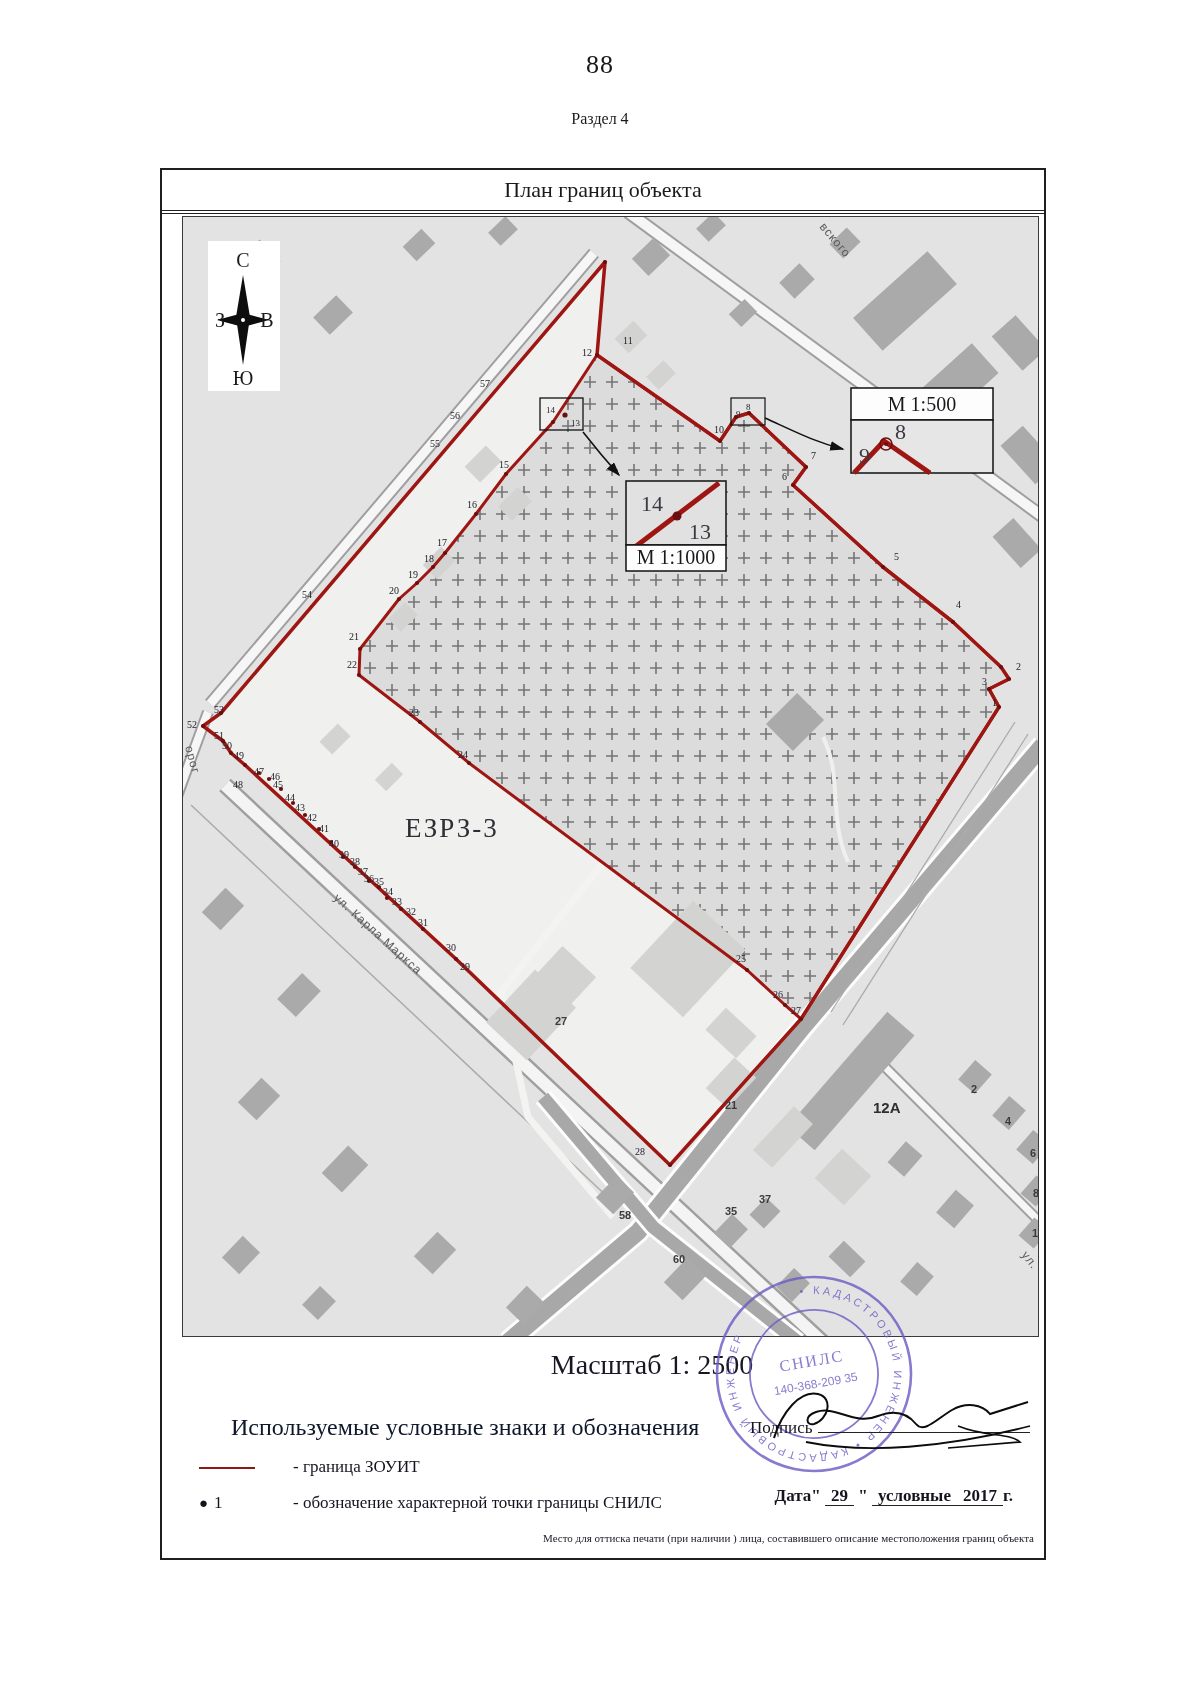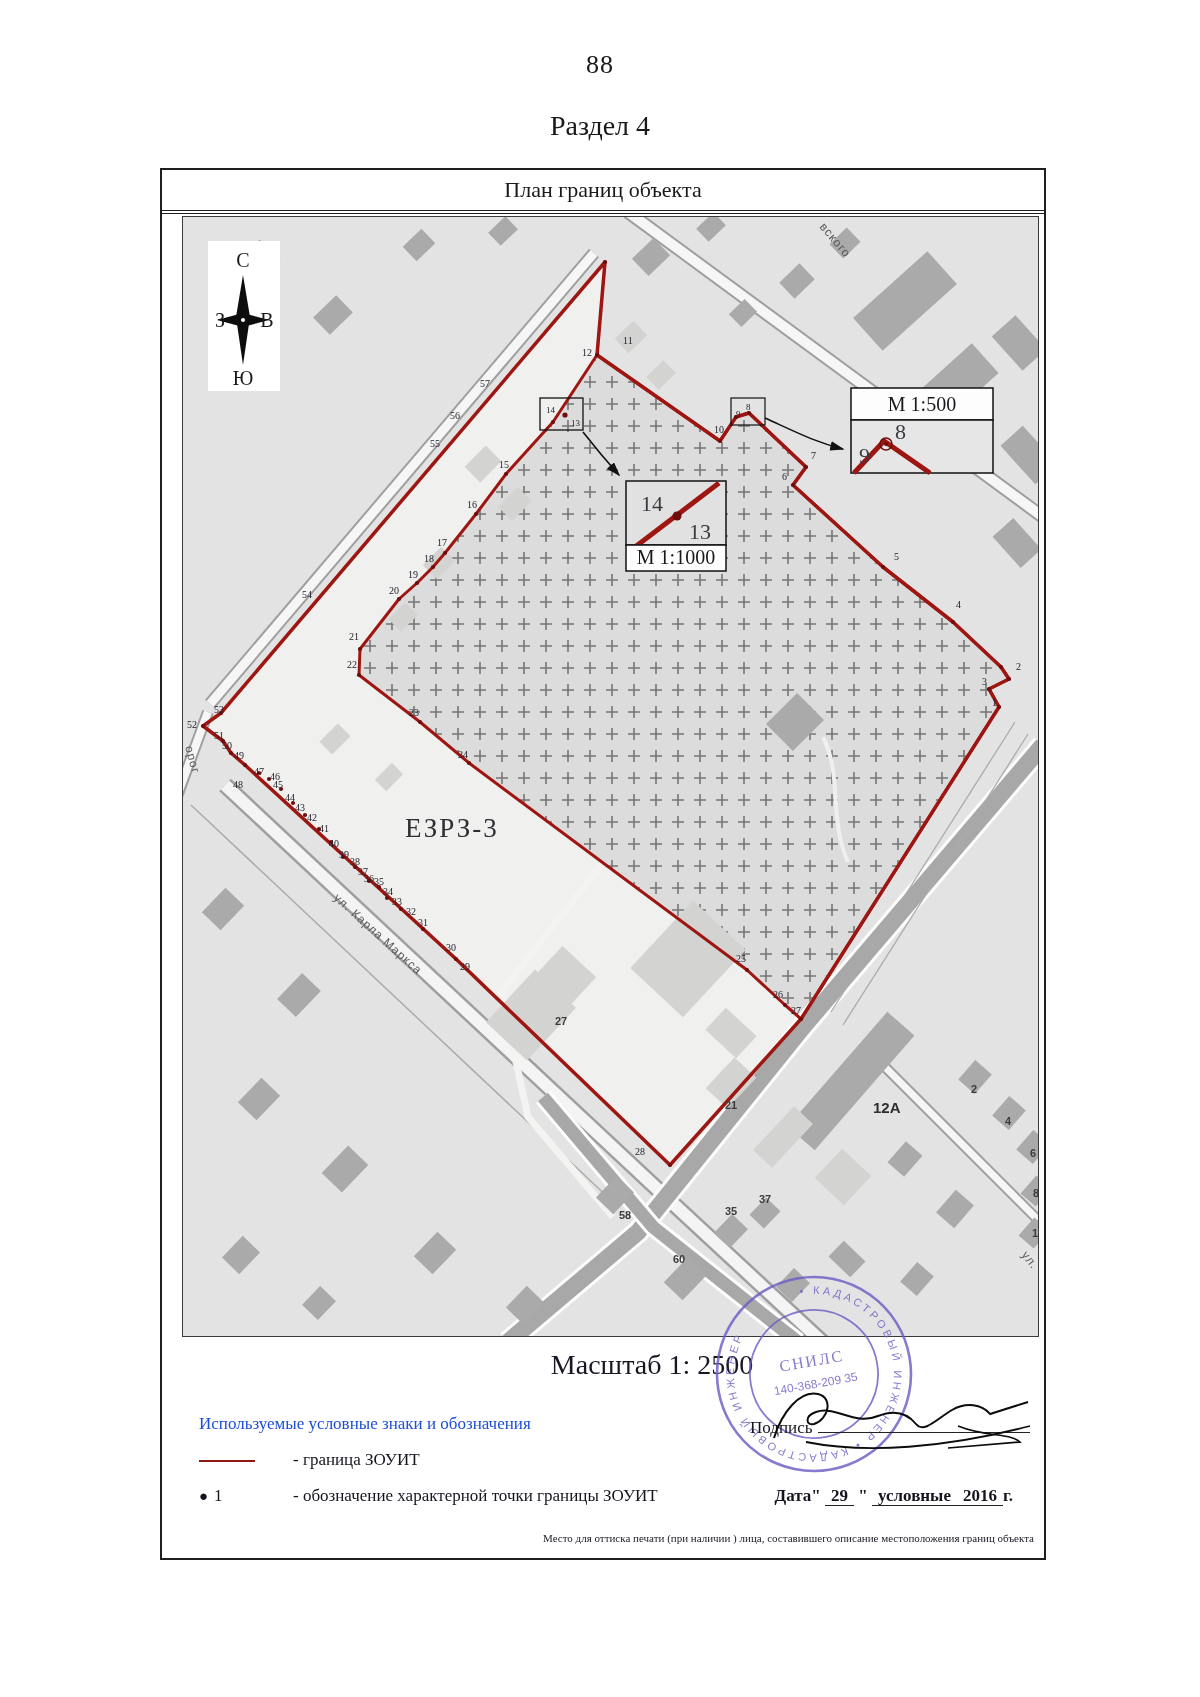--- a/index.html
+++ b/index.html
@@ -1,20 +1,20 @@
 <!DOCTYPE html>
 <html><head>
 <meta charset="utf-8">
 <style>
   html,body{margin:0;padding:0;}
   body{width:1200px;height:1697px;position:relative;background:#ffffff;
        font-family:"Liberation Serif","DejaVu Serif",serif;color:#1a1a1a;}
   .center-text{position:absolute;left:0;width:1200px;text-align:center;}
   #page-number{top:50px;font-size:26px;letter-spacing:1px;}
-  #section-title{top:110px;font-size:28px;text-align:center;}
+  #section-title{top:110px;font-size:16px;text-align:center;}
   #plan-frame{position:absolute;left:160px;top:168px;width:886px;height:1392px;
               border:2px solid #1f1f1f;box-sizing:border-box;}
   #plan-title{height:40px;line-height:40px;text-align:center;font-size:22px;
               border-bottom:4px double #1f1f1f;}
   #map-area{position:absolute;left:20px;top:46px;width:855px;height:1119px;
             background:#e3e3e3;border:1.5px solid #3a3a3a;box-sizing:content-box;
             overflow:hidden;z-index:1;}
   #map-svg{display:block;}
   
   .pt{font:10px "Liberation Serif",serif;fill:#23232e;}
@@ -23,21 +23,21 @@
   .st{font:12px "Liberation Sans",sans-serif;fill:#5a5a5a;letter-spacing:1px;}
   .zone{font:27px "Liberation Serif",serif;fill:#2e2e35;letter-spacing:2px;}
   .compass-letter{font:20px "Liberation Serif",serif;fill:#1a1a1a;}
   .inset-label{font:20px "Liberation Serif",serif;fill:#17171c;}
   .inset-num{font:22px "Liberation Serif",serif;fill:#3a3a42;}
   .callout-num{font:9px "Liberation Serif",serif;fill:#23232e;}
   
   #scale-label{position:absolute;left:94px;top:1179px;width:792px;text-align:center;
                font-size:28px;color:#181824;z-index:2;}
   #legend{position:absolute;left:37px;top:1244px;z-index:2;}
-  #legend-heading{font-size:17px;color:#1d4ed8;}
+  #legend-heading{font-size:24px;color:#0f172a;margin-left:32px;}
   .legend-row{margin-top:16px;font-size:17px;color:#14141f;display:flex;align-items:center;}
   .legend-sym{display:inline-block;width:70px;}
   .legend-line{display:inline-block;width:56px;height:0;border-top:2.5px solid #8c1a14;vertical-align:middle;}
   .legend-dot{font-size:15px;}
   .legend-dot .num{font-size:17px;margin-left:6px;}
   .legend-text{margin-left:24px;}
   #signature-row{position:absolute;left:588px;top:1248px;font-size:17px;color:#14141f;z-index:5;text-align:right;}
   .sig-underline{display:inline-block;width:212px;border-bottom:1.5px solid #222;height:14px;margin-left:6px;}
   #signature-svg{position:absolute;left:600px;top:1198px;z-index:6;}
   #date-row{position:absolute;right:31px;top:1316px;font-size:17px;font-weight:bold;
@@ -327,21 +327,21 @@
   <div id="scale-label">Масштаб 1: 2500</div>
 
   <div id="legend">
     <div id="legend-heading">Используемые условные знаки и обозначения</div>
     <div class="legend-row">
       <span class="legend-sym"><span class="legend-line"></span></span>
       <span class="legend-text">- граница ЗОУИТ</span>
     </div>
     <div class="legend-row">
       <span class="legend-sym legend-dot">●<span class="num">1</span></span>
-      <span class="legend-text">- обозначение характерной точки границы ЗОУИТ</span>
+      <span class="legend-text">- обозначение характерной точки границы СНИЛС</span>
     </div>
   </div>
 
   <div id="signature-row">
     <span>Подпись</span><span class="sig-underline"></span>
   </div>
 
   <svg id="signature-svg" width="290" height="100" viewBox="0 0 290 100" xmlns="http://www.w3.org/2000/svg">
     <path d="M12,70 C20,44 38,22 56,26 C72,30 66,52 52,56 C44,58 42,48 54,44 C74,37 92,58 116,48 C134,41 146,46 154,56 C162,66 176,50 190,42 C204,34 220,36 228,46 L266,34" stroke="#0c0c0c" stroke-width="2" fill="none"></path>
     <path d="M44,74 C104,86 184,80 268,58" stroke="#0c0c0c" stroke-width="1.8" fill="none"></path>
@@ -356,17 +356,17 @@
       <textPath href="#ringP" class="ring-text">• КАДАСТРОВЫЙ ИНЖЕНЕР • КАДАСТРОВЫЙ ИНЖЕНЕР </textPath>
     </text>
     <text x="0" y="-8" text-anchor="middle" fill="#6e5ec4" style="font:16px 'Liberation Serif',serif;letter-spacing:2px;">СНИЛС</text>
     <text x="0" y="14" text-anchor="middle" fill="#6e5ec4" style="font:12px 'Liberation Sans',sans-serif;">140-368-209 35</text>
   </svg>
 
   <div id="date-row">
     <span>Дата"</span>
     <span class="u">29</span>
     <span>"</span>
-    <span class="u">условные</span><span class="u">2016</span><span>г.</span>
+    <span class="u">условные</span><span class="u">2017</span><span>г.</span>
   </div>
 
   <div id="footer-note">Место для оттиска печати (при наличии ) лица, составившего описание местоположения границ объекта</div>
 </div>
 
 </body></html>

